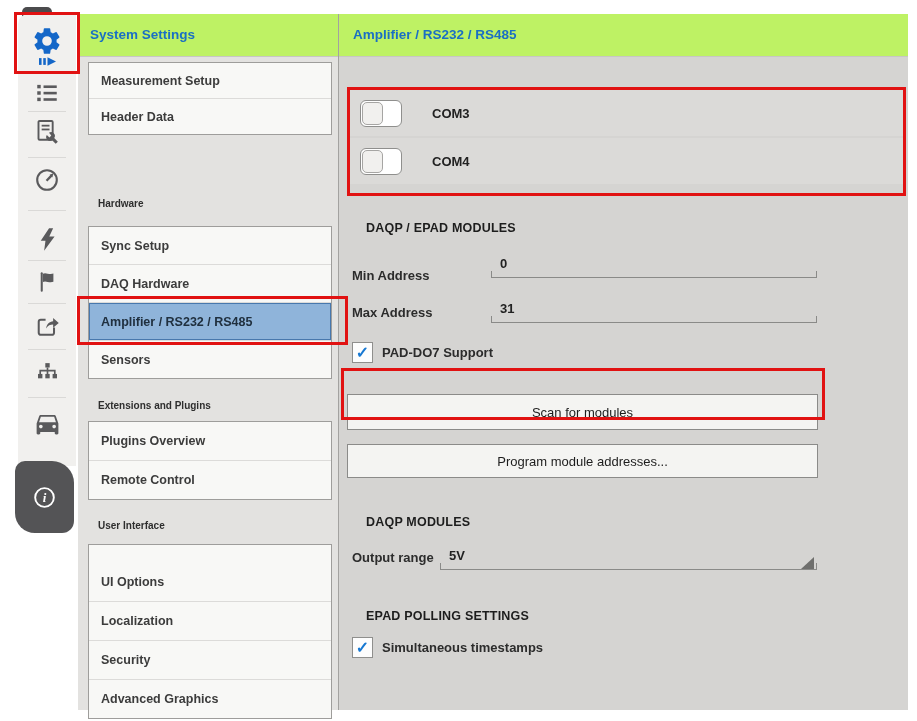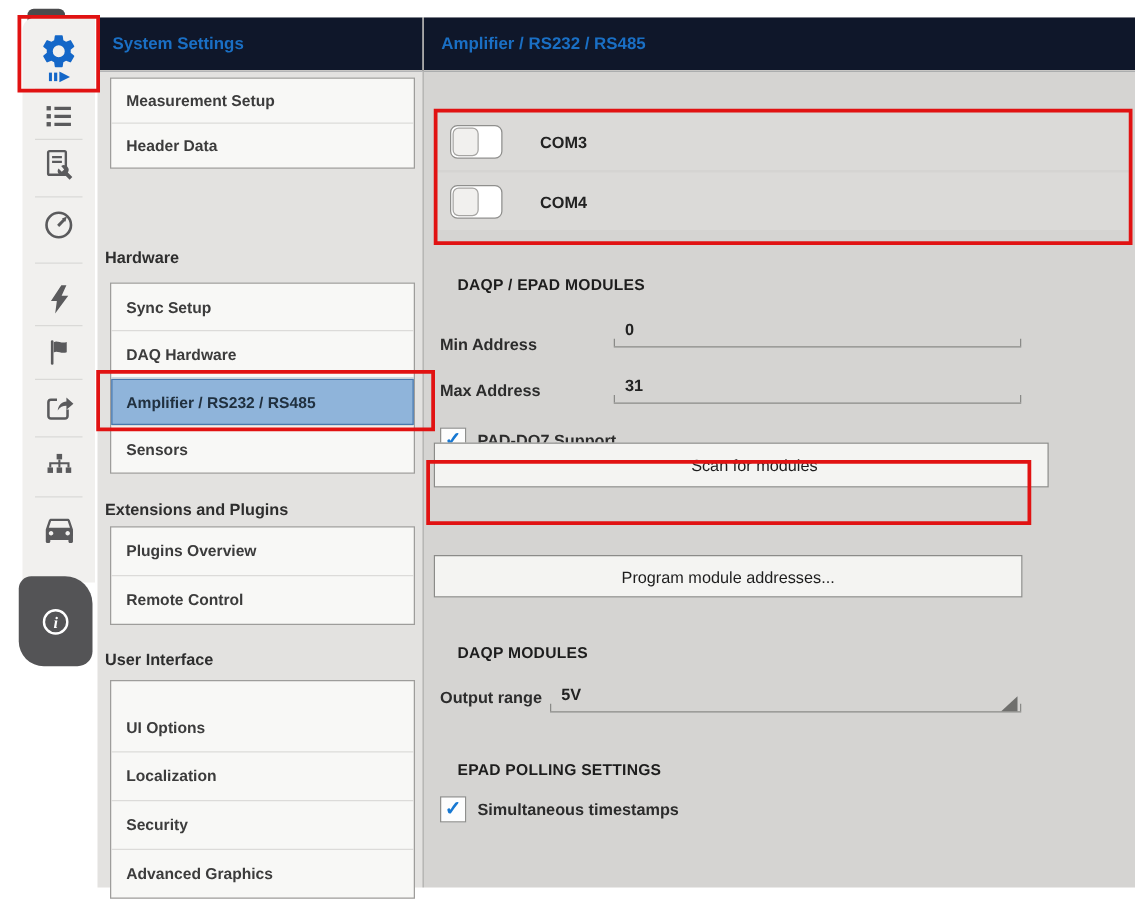--- a/index.html
+++ b/index.html
@@ -9,30 +9,30 @@
   
   .rail{position:absolute;left:18px;top:14px;width:58px;height:452px;background:#f1f0ee;border-top-left-radius:10px;}
   .rail-notch{position:absolute;left:22px;top:7px;width:30px;height:10px;background:#4b4b4d;border-radius:5px 5px 0 0;}
   .rail-sep{position:absolute;left:28px;width:38px;height:1px;background:#dad9d7;}
   .rail-icon{position:absolute;left:18px;width:58px;display:flex;align-items:center;justify-content:center;cursor:pointer;}
   .info-tab{position:absolute;left:15px;top:461px;width:59px;height:72px;background:#545456;border-radius:10px 22px 12px 20px;display:flex;align-items:center;justify-content:center;}
 
   
   .nav-panel{position:absolute;left:78px;top:14px;width:260px;height:696px;background:#e3e2e0;}
   .right-panel{position:absolute;left:339px;top:14px;width:569px;height:696px;background:#d5d4d2;}
-  .panel-header{position:absolute;left:0;top:0;right:0;height:42px;background:#0f172a;border-bottom:1px solid #c7c6c4;}
+  .panel-header{position:absolute;left:0;top:0;right:0;height:42px;background:#bef264;border-bottom:1px solid #c7c6c4;}
   .panel-title{position:absolute;top:13px;font-size:13.5px;font-weight:bold;color:#1a6fc4;white-space:nowrap;}
   .vdivider{position:absolute;left:338px;top:14px;width:1px;height:696px;background:#a3a2a0;z-index:5;}
 
   
   .gbox{position:absolute;left:10px;width:242px;background:#f8f8f6;border:1px solid #9e9d9b;}
   .gitem{display:flex;align-items:center;padding-left:12px;font-size:12.5px;font-weight:bold;color:#3c3c3c;cursor:pointer;}
   .gitem + .gitem{border-top:1px solid #dcdbd9;}
   .gitem.selected{background:#8fb4da;box-shadow:inset 0 0 0 1px #4878ad;color:#20303f;}
-  .glabel{position:absolute;left:6px;font-size:13px;font-weight:bold;color:#2e2e2e;}
+  .glabel{position:absolute;left:20px;font-size:10px;font-weight:bold;color:#2e2e2e;}
 
   
   .com-row{position:absolute;left:11px;width:553px;height:46px;background:#dbdad8;display:flex;align-items:center;}
   .toggle{position:relative;margin-left:10px;width:40px;height:25px;background:#ffffff;border:1px solid #8f8f8d;border-radius:6px;cursor:pointer;flex:0 0 auto;}
   .toggle .knob{position:absolute;left:1px;top:1px;width:19px;height:21px;background:#f1f0ee;border:1px solid #a6a5a3;border-radius:5px;}
   .com-label{margin-left:30px;font-size:13px;font-weight:bold;color:#222;}
   .sec-heading{position:absolute;left:27px;font-size:12.5px;font-weight:bold;color:#1d1d1d;letter-spacing:.2px;}
   .field-label{position:absolute;left:13px;font-size:13px;font-weight:bold;color:#2c2c2c;}
   .ufield{position:absolute;height:22px;border-bottom:1px solid #8a8a88;font-size:13px;font-weight:bold;color:#222;padding-left:9px;box-sizing:border-box;cursor:text;}
   .ufield::before,.ufield::after{content:"";position:absolute;bottom:0;width:1px;height:6px;background:#8a8a88;}
@@ -216,21 +216,21 @@
     <div class="ufield" style="left:152px;top:242px;width:326px;">0</div>
 
     <div class="field-label" style="top:291px;">Max Address</div>
     <div class="ufield" style="left:152px;top:287px;width:326px;">31</div>
 
     <div class="cbrow" style="left:13px;top:328px;align-items:center;">
       <div class="cb checked"></div>
       <div class="cb-label">PAD-DO7 Support</div>
     </div>
 
-    <div class="btn" style="top:340px;height:34px;padding-left:21px;">Scan for modules</div>
+    <div class="btn" style="top:380px;height:34px;">Scan for modules</div>
 
     <div class="btn" style="top:430px;height:32px;">Program module addresses...</div>
 
     <div class="sec-heading" style="top:501px;">DAQP MODULES</div>
     <div class="field-label" style="top:536px;">Output range</div>
     <div class="ufield" style="left:101px;top:534px;width:377px;">5V</div>
     <div class="grip" style="left:462px;top:543px;"></div>
 
     <div class="sec-heading" style="top:595px;">EPAD POLLING SETTINGS</div>
     <div class="cbrow" style="left:13px;top:623px;">

